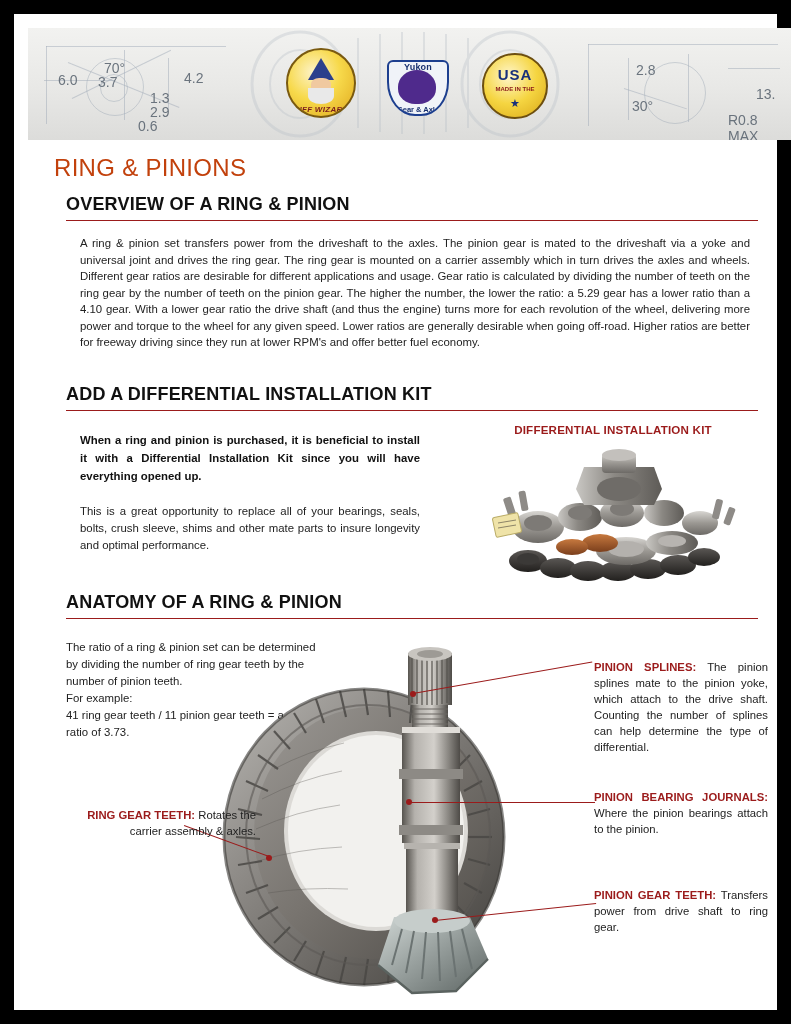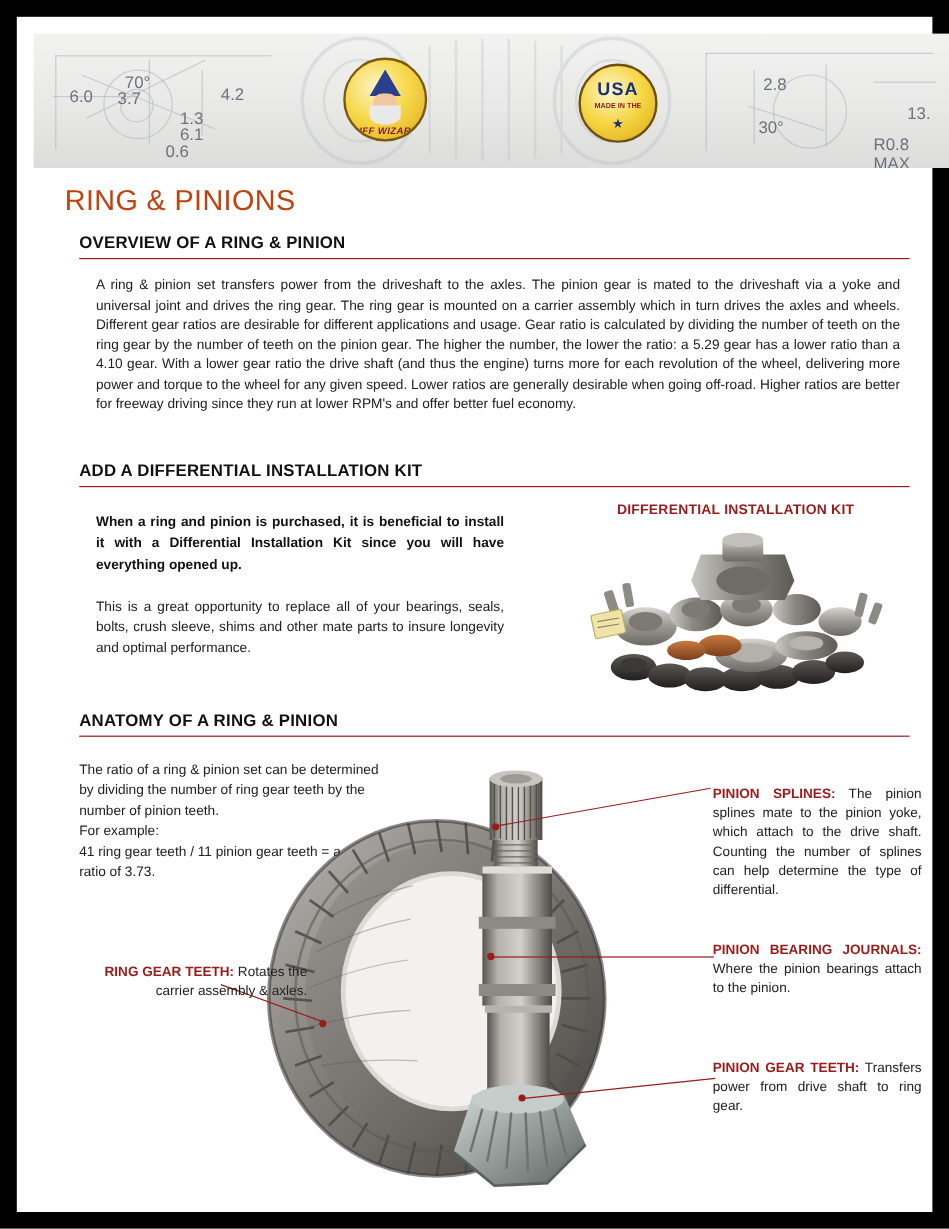--- a/index.html
+++ b/index.html
@@ -208,21 +208,21 @@
     letter-spacing: .3px;
     color: #c2410c;
   }
 
   .section {
     position: absolute;
     left: 52px;
     width: 692px;
   }
   .sec-title {
-    font-size: 14px;
+    font-size: 18px;
     font-weight: bold;
     color: #111;
     padding-bottom: 5px;
     letter-spacing: .2px;
   }
   .sec-rule {
     height: 1px;
     background: #9b1b1b;
     width: 100%;
   }
@@ -347,21 +347,21 @@
       <div class="bp-line" style="left:96px; top:22px; width:1px; height:70px;"></div>
       <div class="bp-line" style="left:140px; top:30px; width:1px; height:54px;"></div>
       <div class="bp-arc" style="left:58px; top:30px; width:56px; height:56px;"></div>
       <div class="bp-arc" style="left:72px; top:46px; width:26px; height:26px;"></div>
       <div class="bp-line" style="left:16px; top:52px; width:70px; height:1px;"></div>
       <div class="bp-text" style="left:30px; top:44px;">6.0</div>
       <div class="bp-text" style="left:76px; top:32px;">70°</div>
       <div class="bp-text" style="left:70px; top:46px;">3.7</div>
       <div class="bp-text" style="left:156px; top:42px;">4.2</div>
       <div class="bp-text" style="left:122px; top:62px;">1.3</div>
-      <div class="bp-text" style="left:122px; top:76px;">6.1</div>
+      <div class="bp-text" style="left:122px; top:76px;">2.9</div>
       <div class="bp-text" style="left:110px; top:90px;">0.6</div>
 
       <div class="bp-line" style="left:560px; top:16px; width:190px; height:1px;"></div>
       <div class="bp-line" style="left:560px; top:16px; width:1px; height:82px;"></div>
       <div class="bp-line" style="left:600px; top:30px; width:1px; height:62px;"></div>
       <div class="bp-line" style="left:660px; top:26px; width:1px; height:68px;"></div>
       <div class="bp-line" style="left:700px; top:40px; width:52px; height:1px;"></div>
       <div class="bp-arc" style="left:616px; top:34px; width:60px; height:60px;"></div>
       <div class="bp-line" style="left:596px; top:60px; width:66px; height:1px; transform:rotate(18deg); transform-origin:left center;"></div>
       <div class="bp-text" style="left:608px; top:34px;">2.8</div>
@@ -388,20 +388,27 @@
     <div class="logos">
       <div class="logo logo-diffwizard">
         <div class="dw-badge">
           <div class="dw-hat"></div>
           <div class="dw-face"></div>
           <div class="dw-beard"></div>
           <div class="dw-text">DIFF WIZARD</div>
         </div>
       </div>
 
+      <div class="logo logo-yukon">
+        <div class="yk-shield">
+          <div class="yk-top">Yukon</div>
+          <div class="yk-blob"></div>
+          <div class="yk-bottom">Gear &amp; Axle</div>
+        </div>
+      </div>
 
       <div class="logo logo-usa">
         <div class="usa-seal">
           <div class="usa-word">USA</div>
           <div class="usa-sub">MADE IN THE</div>
           <div class="usa-star">★</div>
         </div>
       </div>
     </div>
   </div>

